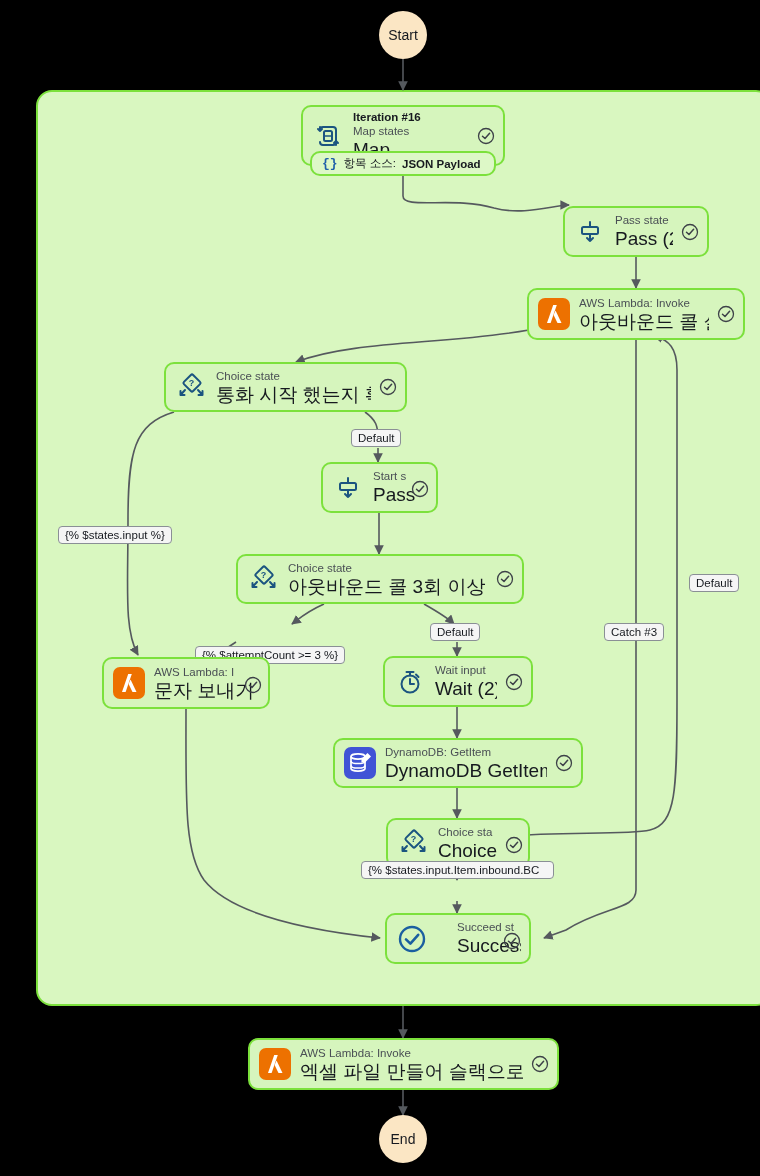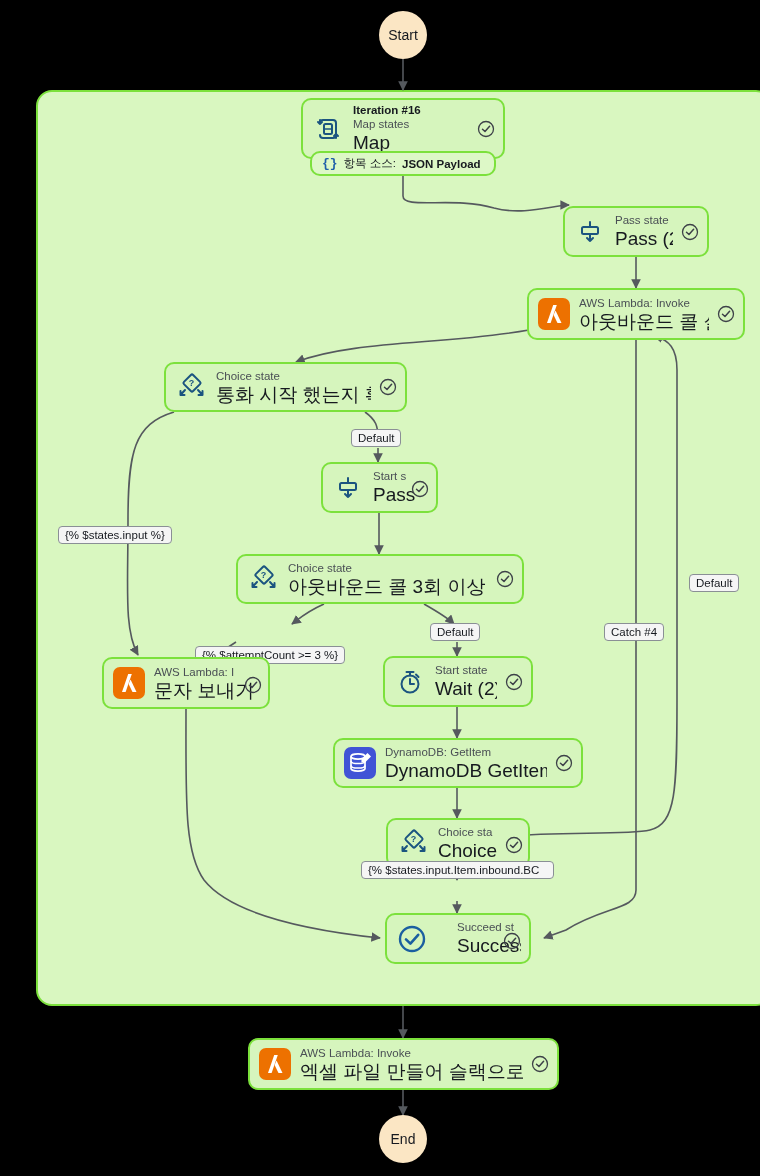--- a/index.html
+++ b/index.html
@@ -204,21 +204,21 @@
       <path d="M 379,1006 L 379,1038"></path>
 
       <path d="M 379,1090 L 379,1115"></path>
     </g>
   </svg>
 
   <div class="terminal" style="left:355px; top:11px;">
     <span>Start</span>
   </div>
 
-  <div class="node" style="left:277px; top:98px; width:204px; height:61px;">
+  <div class="node" style="left:277px; top:105px; width:204px; height:61px;">
     <span class="node-icon">
       <svg width="30" height="30" viewBox="0 0 30 30">
         <path d="M7 9 a3 3 0 0 1 3-3 h10 a3 3 0 0 1 3 3 v12 a3 3 0 0 1 -3 3 h-10 a3 3 0 0 1 -3 -3" fill="none" stroke="#1b5480" stroke-width="2" stroke-linecap="round"></path>
         <rect x="11" y="10" width="8" height="10" rx="1.5" fill="none" stroke="#1b5480" stroke-width="2"></rect>
         <path d="M11 15 h8" stroke="#1b5480" stroke-width="1.6"></path>
         <path d="M7 6 v4 M5 8 l2 2 2-2" fill="none" stroke="#1b5480" stroke-width="2" stroke-linecap="round" stroke-linejoin="round"></path>
         <path d="M23 24 v-4 M21 22 l2-2 2 2" fill="none" stroke="#1b5480" stroke-width="2" stroke-linecap="round" stroke-linejoin="round"></path>
       </svg>
     </span>
     <span class="node-body">
@@ -371,21 +371,21 @@
   <div class="node" style="left:359px; top:656px; width:150px; height:51px;">
     <span class="node-icon">
       <svg width="30" height="30" viewBox="0 0 30 30">
         <circle cx="15" cy="17" r="8.5" fill="none" stroke="#1b5480" stroke-width="2"></circle>
         <path d="M15 12 v5 h4" fill="none" stroke="#1b5480" stroke-width="2" stroke-linecap="round" stroke-linejoin="round"></path>
         <path d="M11.5 5 h7 M15 5 v3.5" fill="none" stroke="#1b5480" stroke-width="2" stroke-linecap="round"></path>
         <path d="M21 7.5 l2.5 2.5" fill="none" stroke="#1b5480" stroke-width="2" stroke-linecap="round"></path>
       </svg>
     </span>
     <span class="node-body">
-      <span class="node-type">Start state</span>
+      <span class="node-type">Wait input</span>
       <span class="node-title">Wait (2)</span>
     </span>
     <span class="check">
       <svg width="18" height="18" viewBox="0 0 18 18">
         <circle cx="9" cy="9" r="7.5" fill="none" stroke="#3d4148" stroke-width="1.3"></circle>
         <path d="M5.5 9.2 L8 11.5 L12.6 6.3" fill="none" stroke="#3d4148" stroke-width="1.5" stroke-linecap="round" stroke-linejoin="round"></path>
       </svg>
     </span>
   </div>
 
@@ -428,21 +428,21 @@
     <span class="check" style="position:absolute; left:117px; top:16px;">
       <svg width="18" height="18" viewBox="0 0 18 18">
         <circle cx="9" cy="9" r="7.5" fill="none" stroke="#3d4148" stroke-width="1.3"></circle>
         <path d="M5.5 9.2 L8 11.5 L12.6 6.3" fill="none" stroke="#3d4148" stroke-width="1.5" stroke-linecap="round" stroke-linejoin="round"></path>
       </svg>
     </span>
   </div>
 
   <div class="edge-label" style="left:665px; top:574px;">Default</div>
 
-  <div class="edge-label" style="left:580px; top:623px;">Catch #4</div>
+  <div class="edge-label" style="left:580px; top:623px;">Catch #3</div>
 
   <div class="edge-label" style="left:337px; top:861px; width:193px;">{% $states.input.Item.inbound.BC</div>
 
   <div class="node clipped" style="left:361px; top:913px; width:146px; height:51px;gap:28px;">
     <span class="node-icon">
       <svg width="32" height="32" viewBox="0 0 32 32">
         <circle cx="16" cy="16" r="12" fill="none" stroke="#1b5fa0" stroke-width="2.4"></circle>
         <path d="M10 16.4 L14.4 20.6 L22.2 11.8" fill="none" stroke="#1b5fa0" stroke-width="2.6" stroke-linecap="round" stroke-linejoin="round"></path>
       </svg>
     </span>

